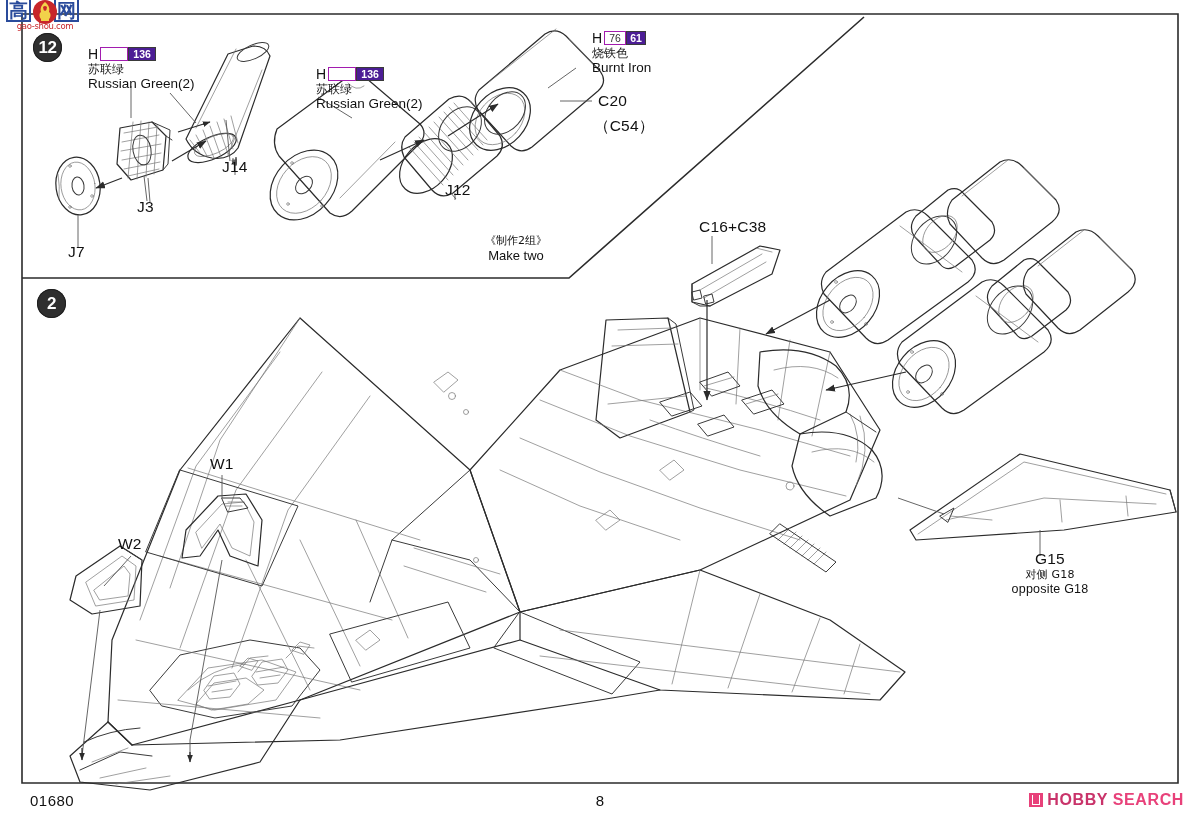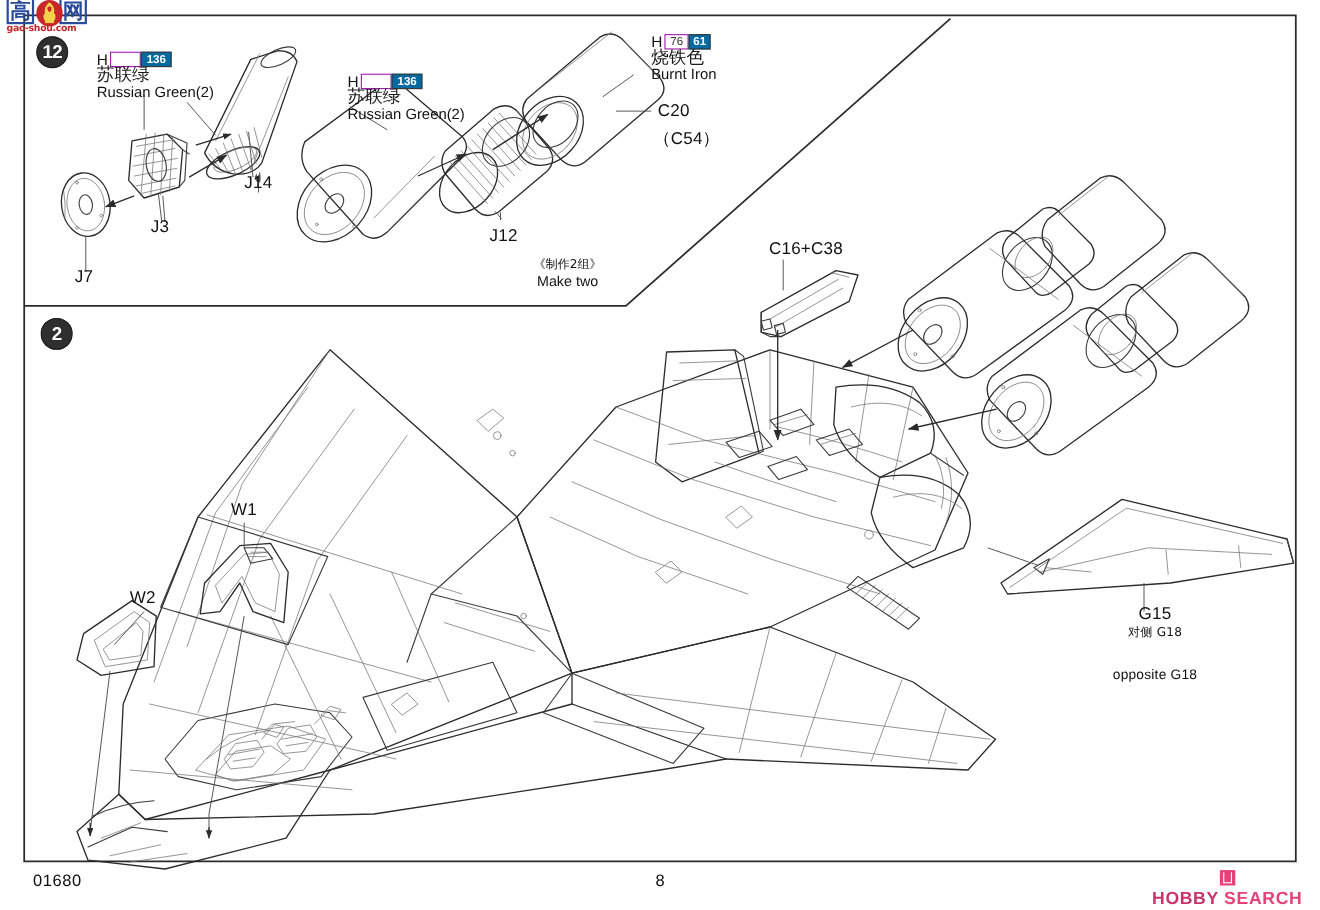--- a/index.html
+++ b/index.html
@@ -14,22 +14,22 @@
   .abs{position:absolute;}
 
   
   #watermark{left:6px;top:-2px;width:78px;height:40px;z-index:60;}
   .wm-cn{
     font-family:"DejaVu Sans",sans-serif;font-weight:700;font-size:19px;
     color:#2a4b9b;line-height:20px;
   }
   .wm-box{border:2px solid #2a4b9b;padding:0 1px;display:inline-block;}
   .wm-url{
-    font-family:"DejaVu Sans",sans-serif;font-weight:700;font-size:8.5px;
-    color:#c8262a;letter-spacing:-0.3px;margin-top:-1px;
+    font-family:"DejaVu Sans",sans-serif;font-weight:400;font-size:8.5px;
+    color:#c8262a;letter-spacing:-0.3px;margin-top:-1px;text-align:center;
   }
   .wm-seal{
     position:absolute;left:26px;top:1px;width:26px;height:26px;
   }
 
   
   .step-badge{
     width:29px;height:29px;border-radius:50%;
     background:#2f2f2f;color:#fff;
     font-family:"Liberation Sans",sans-serif;font-weight:700;font-size:17px;
@@ -47,62 +47,62 @@
   .paint .hchar{
     font-size:14px;line-height:14px;margin-right:2px;color:#111;
     font-family:"Liberation Sans",sans-serif;
   }
   .chip{
     height:14px;min-width:28px;border:1px solid #a21caf;
     font-size:10.5px;line-height:12px;text-align:center;
     font-family:"Liberation Sans",sans-serif;box-sizing:border-box;
   }
   .chip.light{background:#ffffff;color:#333;}
-  .chip.dark{background:#0369a1;color:#ffffff;border-color:#3a3a3a;font-weight:700;}
+  .chip.dark{background:#4c1d95;color:#ffffff;border-color:#3a3a3a;font-weight:700;}
   .paint .cn{
-    font-family:Liberation Mono, monospace;font-size:16px;line-height:13px;
+    font-family:Liberation Serif, serif;font-size:12px;line-height:13px;
     color:#1a1a1a;margin-top:2px;
   }
   .paint .en{
     font-family:"Liberation Sans",sans-serif;font-size:13.5px;line-height:15px;
     color:#111;margin-top:0px;
   }
 
   
   .plabel{
     font-family:"Liberation Sans",sans-serif;font-size:15.5px;color:#111;
     white-space:nowrap;z-index:25;letter-spacing:0.2px;
   }
   .plabel .sub-cn{
     font-family:"DejaVu Sans",sans-serif;font-size:11px;display:block;
     text-align:center;line-height:14px;
   }
   .plabel .sub-en{
     font-family:"Liberation Sans",sans-serif;font-size:12.5px;display:block;
-    text-align:center;line-height:14px;margin-top:24px;
+    text-align:center;line-height:14px;
   }
   .note{
     font-family:"DejaVu Sans",sans-serif;font-size:11px;color:#111;
     text-align:center;line-height:15px;z-index:25;
   }
   .note .en{font-family:"Liberation Sans",sans-serif;font-size:13px;}
 
   
   #footer{left:0;top:786px;width:1200px;height:41px;z-index:40;}
   #kitno{
     position:absolute;left:30px;top:6px;
     font-family:"Liberation Sans",sans-serif;font-size:15px;color:#111;
     letter-spacing:0.5px;
   }
   #pageno{
     position:absolute;left:0;top:6px;width:1200px;text-align:center;
     font-family:"Liberation Sans",sans-serif;font-size:15px;color:#111;
   }
   #hs-logo{
-    position:absolute;right:16px;top:5px;display:flex;align-items:center;gap:4px;flex-direction:column;
+    position:absolute;right:16px;top:5px;display:flex;align-items:center;gap:4px;
   }
   #hs-mark{
     width:14px;height:14px;background:#e8417a;position:relative;
   }
   #hs-mark::after{
     content:"";position:absolute;left:3px;top:2px;width:8px;height:10px;
     border:1.6px solid #fff;border-top:none;box-sizing:border-box;
   }
   #hs-text{
     font-family:"Liberation Sans",sans-serif;font-weight:700;font-size:16px;
@@ -553,21 +553,21 @@
       <span class="chip light" style="min-width:22px;">76</span>
       <span class="chip dark" style="min-width:20px;">61</span>
     </div>
     <div class="cn">烧铁色</div>
     <div class="en">Burnt Iron</div>
   </div>
 
   <div class="abs plabel" style="left:68px;top:243px;">J7</div>
   <div class="abs plabel" style="left:137px;top:198px;">J3</div>
   <div class="abs plabel" style="left:222px;top:158px;">J14</div>
-  <div class="abs plabel" style="left:445px;top:206px;">J12</div>
+  <div class="abs plabel" style="left:445px;top:181px;">J12</div>
   <div class="abs plabel" style="left:598px;top:92px;">C20</div>
   <div class="abs plabel" style="left:594px;top:116px;">（C54）</div>
 
   <div class="abs note" style="left:458px;top:233px;width:116px;">
     <div>《制作2组》</div>
     <div class="en">Make two</div>
   </div>
 
   <div class="abs plabel" style="left:699px;top:218px;">C16+C38</div>
   <div class="abs plabel" style="left:210px;top:455px;">W1</div>

